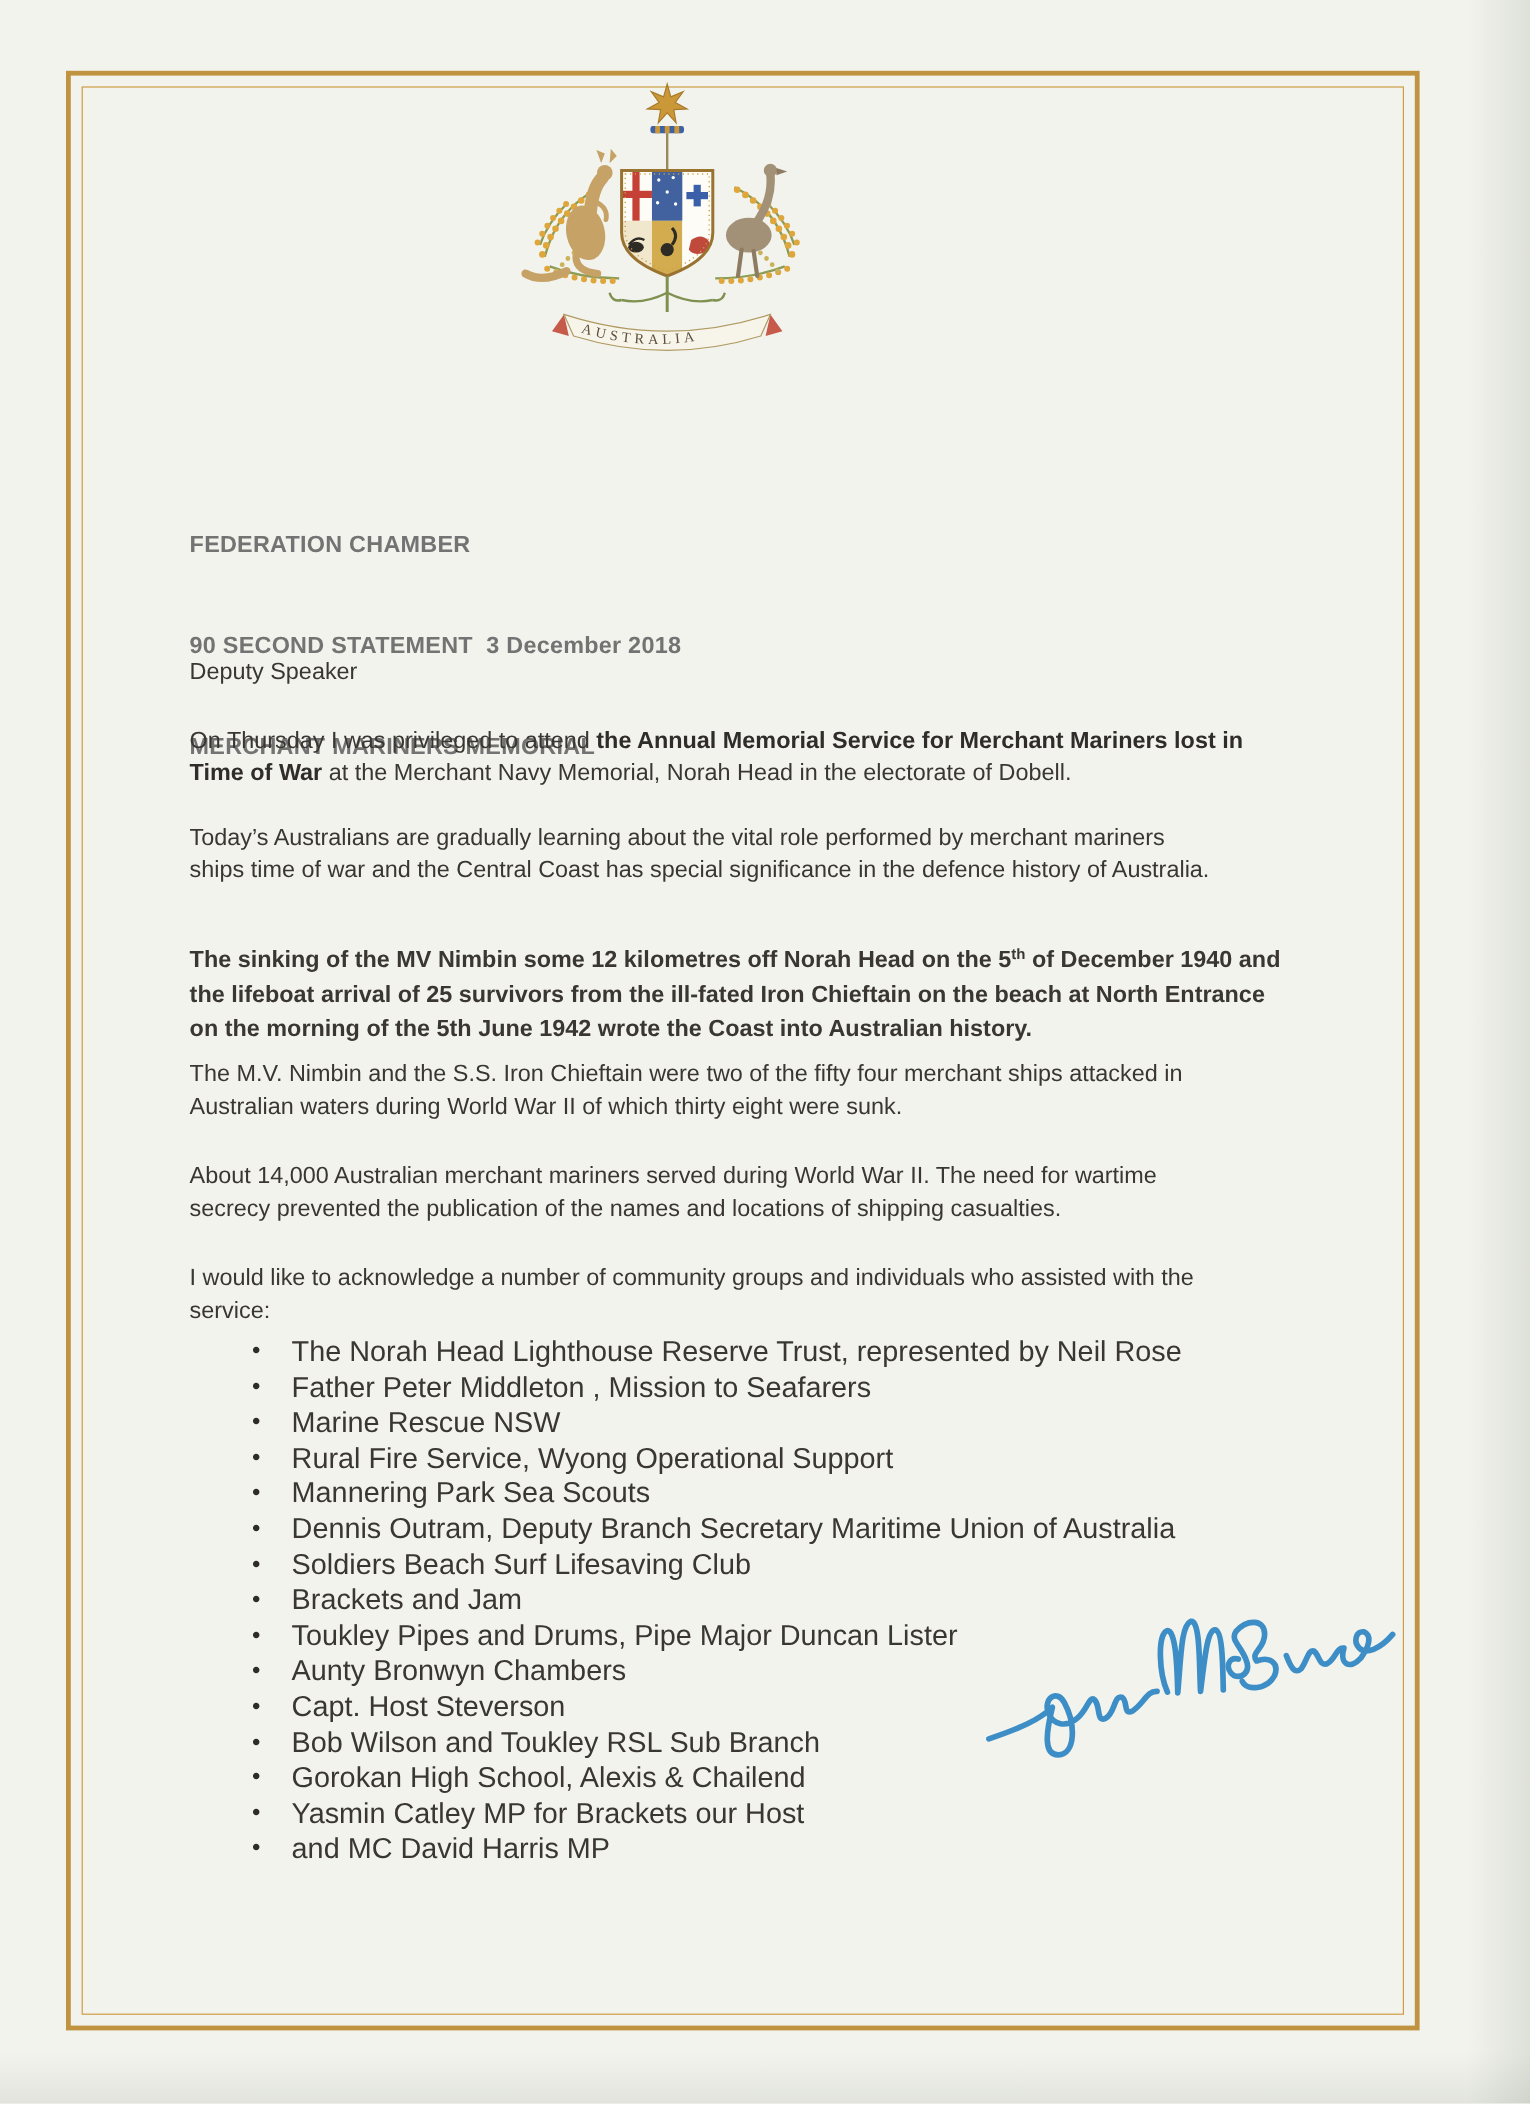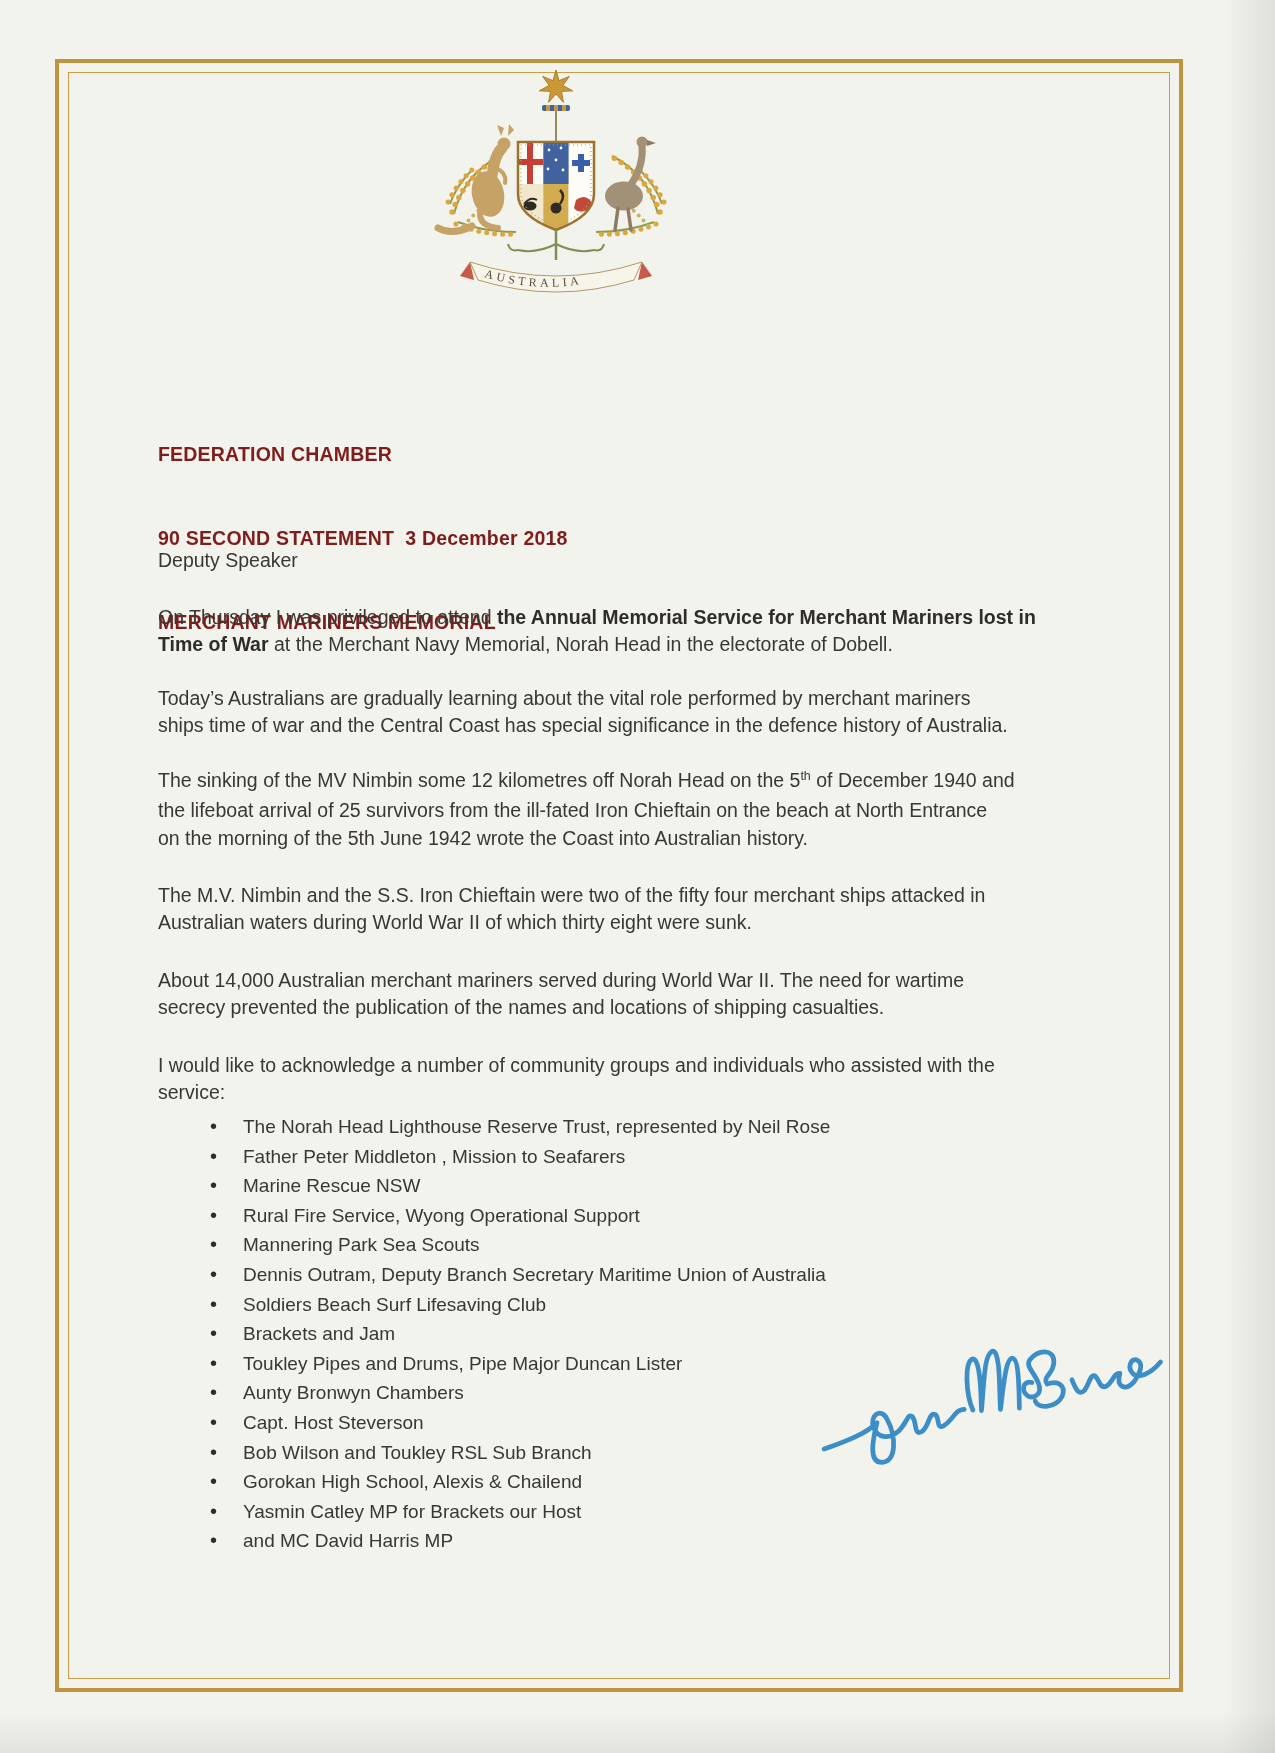--- a/index.html
+++ b/index.html
@@ -23,35 +23,35 @@
     background:linear-gradient(to right, rgba(110,115,108,0), rgba(110,115,108,0.15)); }
   .scan-bottom { position:absolute; bottom:0; left:0; width:100%; height:42px;
     background:linear-gradient(to bottom, rgba(110,115,108,0), rgba(110,115,108,0.12)); }
 
   .arms { position:absolute; left:398px; top:66px; width:316px; height:240px; }
 
   .txt {
     position:absolute; left:158px; width:988px;
     font-size:19.5px; line-height:27.5px; white-space:pre-wrap;
   }
-  .header { top:384px; font-weight:bold; line-height:28px; color:#7f1d1d; letter-spacing:0.2px; }
+  .header { top:384px; font-weight:bold; line-height:28px; color:#737373; letter-spacing:0.2px; }
   .header div { white-space:pre-wrap; }
   .salutation { top:527px; }
   .p1 { top:584px; }
   .p2 { top:665px; }
-  .p3 { top:747px; }
+  .p3 { top:767px;font-weight:bold; }
   .p4 { top:862px; }
   .p5 { top:947px; }
   .p6 { top:1032px; }
   strong { font-weight:bold; color:#2f2c29; }
   .sup { font-size:12.5px; position:relative; top:-7px; }
 
   ul.ack {
     position:absolute; left:158px; top:1112px; width:900px;
-    list-style:none; margin:0; padding:0; font-size:19px;
+    list-style:none; margin:0; padding:0; font-size:24px;
   }
   ul.ack li { position:relative; padding-left:85px; line-height:29.6px; }
   ul.ack li::before {
     content:"\2022"; position:absolute; left:52px; top:0; color:#2e2b28; font-size:20px;
   }
 
   .signature {
     position:absolute; left:795px; top:1293px; width:392px; height:168px;
     transform:rotate(-10deg);
   }

